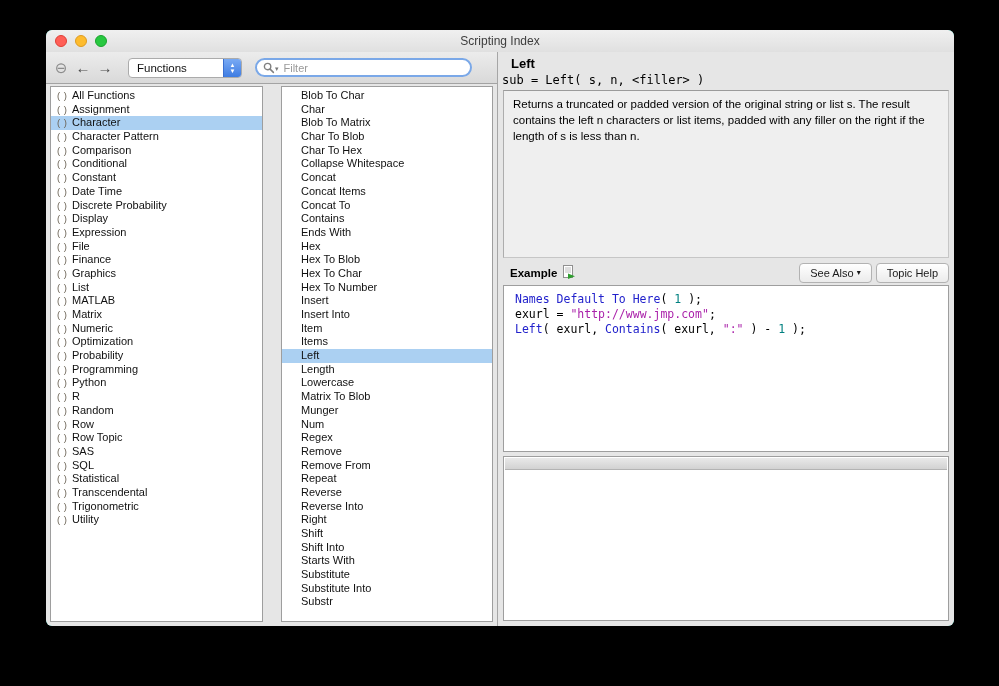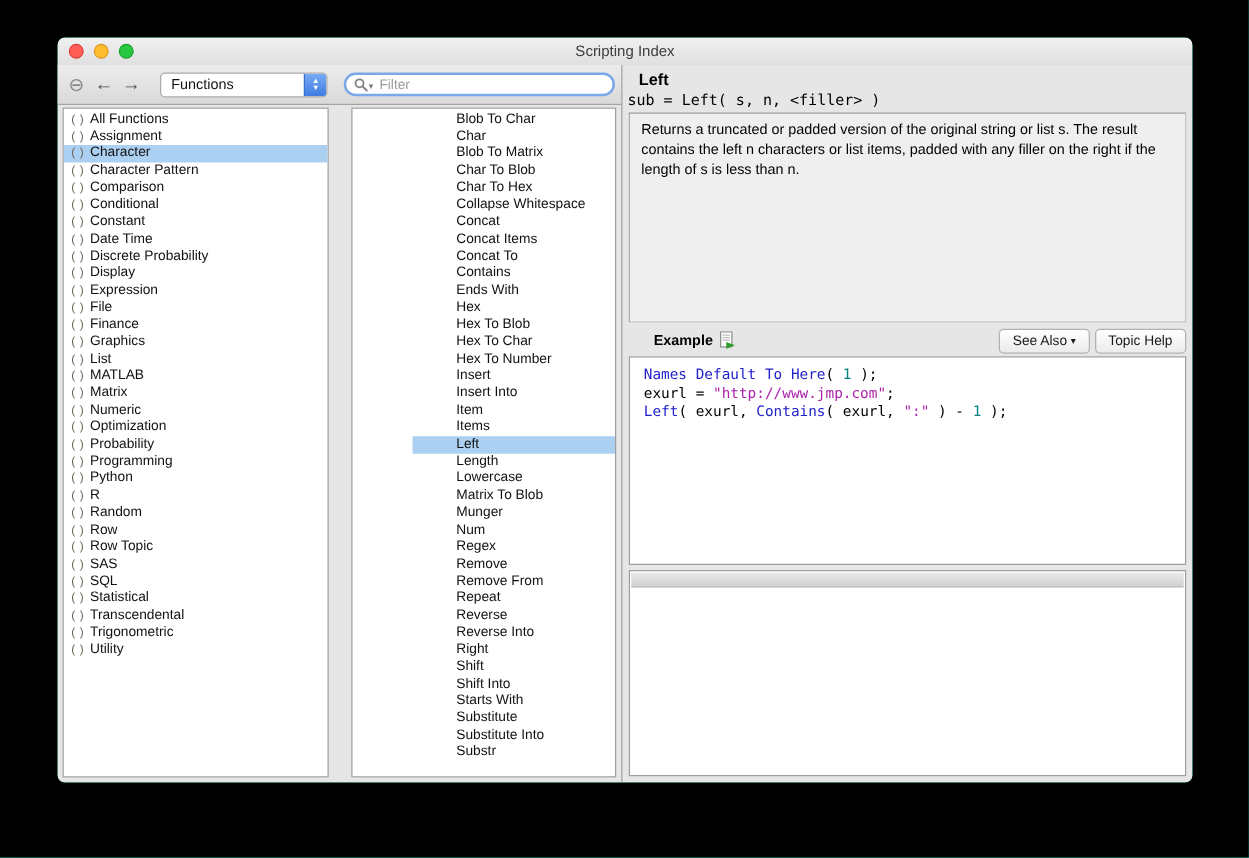--- a/index.html
+++ b/index.html
@@ -36,21 +36,21 @@
     background:linear-gradient(#ececec,#d9d9d9);
     border-bottom:1px solid #a3a3a3;
     display:flex;align-items:center;padding-left:4px;
   }
   .nav-btn{
     width:22px;height:20px;display:flex;align-items:center;justify-content:center;
     color:#4a4a4a;font-size:15px;cursor:default;user-select:none;
   }
   .nav-btn.dim{color:#8b8b8b;}
   .dropdown{
-    margin-left:12px;width:134px;height:20px;box-sizing:border-box;
+    margin-left:12px;width:114px;height:20px;box-sizing:border-box;
     background:#fff;border:1px solid #ababab;border-radius:4px;
     display:flex;align-items:center;position:relative;overflow:hidden;
   }
   .dd-label{flex:1;font-size:11.5px;padding-left:8px;color:#111;}
   .dd-arrows{
     width:17px;height:100%;background:linear-gradient(#79aaf4,#3e7ce2);
     display:flex;flex-direction:column;align-items:center;justify-content:center;
     color:#fff;font-size:6px;line-height:6px;border-left:1px solid #3a6fd0;
   }
   .searchbox{
@@ -69,41 +69,41 @@
   .panel{
     position:absolute;top:34px;bottom:4px;background:#fff;
     border:1px solid #9e9e9e;overflow:hidden;padding-top:2px;box-sizing:border-box;
   }
   .panel.categories{left:4px;width:213px;}
   .panel.functions{left:235px;width:212px;}
   .list-row{
     height:13.7px;line-height:13.7px;font-size:11px;color:#111;
     display:flex;align-items:center;white-space:nowrap;padding-left:6px;cursor:default;
   }
-  .panel.functions .list-row{padding-left:35px;margin-left:48px;}
+  .panel.functions .list-row{padding-left:19px;}
   .list-row.selected{background:var(--selection,#abd0f2);}
   .paren-icon{
     width:15px;flex:none;color:#6b6355;font-size:9.5px;letter-spacing:0.5px;
   }
   
   .detail-title{position:absolute;left:13px;top:4px;font-size:13px;font-weight:bold;color:#000;}
   .detail-signature{
     position:absolute;left:4px;top:21px;
     font-family:"DejaVu Sans Mono","Liberation Mono",monospace;font-size:12px;color:#000;
   }
   .desc-box{
     position:absolute;left:5px;right:5px;top:38px;height:168px;box-sizing:border-box;
     background:#efefef;border:1px solid #c6c6c6;border-top-color:#9b9b9b;border-left-color:#adadad;
     padding:6px 9px;font-size:11.5px;line-height:1.38;color:#000;
   }
   .example-row{
     position:absolute;left:5px;right:5px;top:208px;height:25px;
     display:flex;align-items:center;
   }
-  .example-label{font-weight:bold;font-size:11.5px;color:#000;margin-left:20px;}
+  .example-label{font-weight:bold;font-size:11.5px;color:#000;margin-left:7px;}
   .script-icon{margin-left:5px;display:flex;align-items:center;}
   .spacer{flex:1;}
   .mac-btn{
     height:20px;padding:0 10px;margin-left:4px;font-size:11px;color:#1a1a1a;
     font-family:"Liberation Sans",sans-serif;
     border:1px solid #b2b2b2;border-radius:4px;
     background:linear-gradient(#ffffff,#ebebeb);
     display:flex;align-items:center;cursor:default;
   }
   .dd-caret{font-size:8px;margin-left:3px;}

